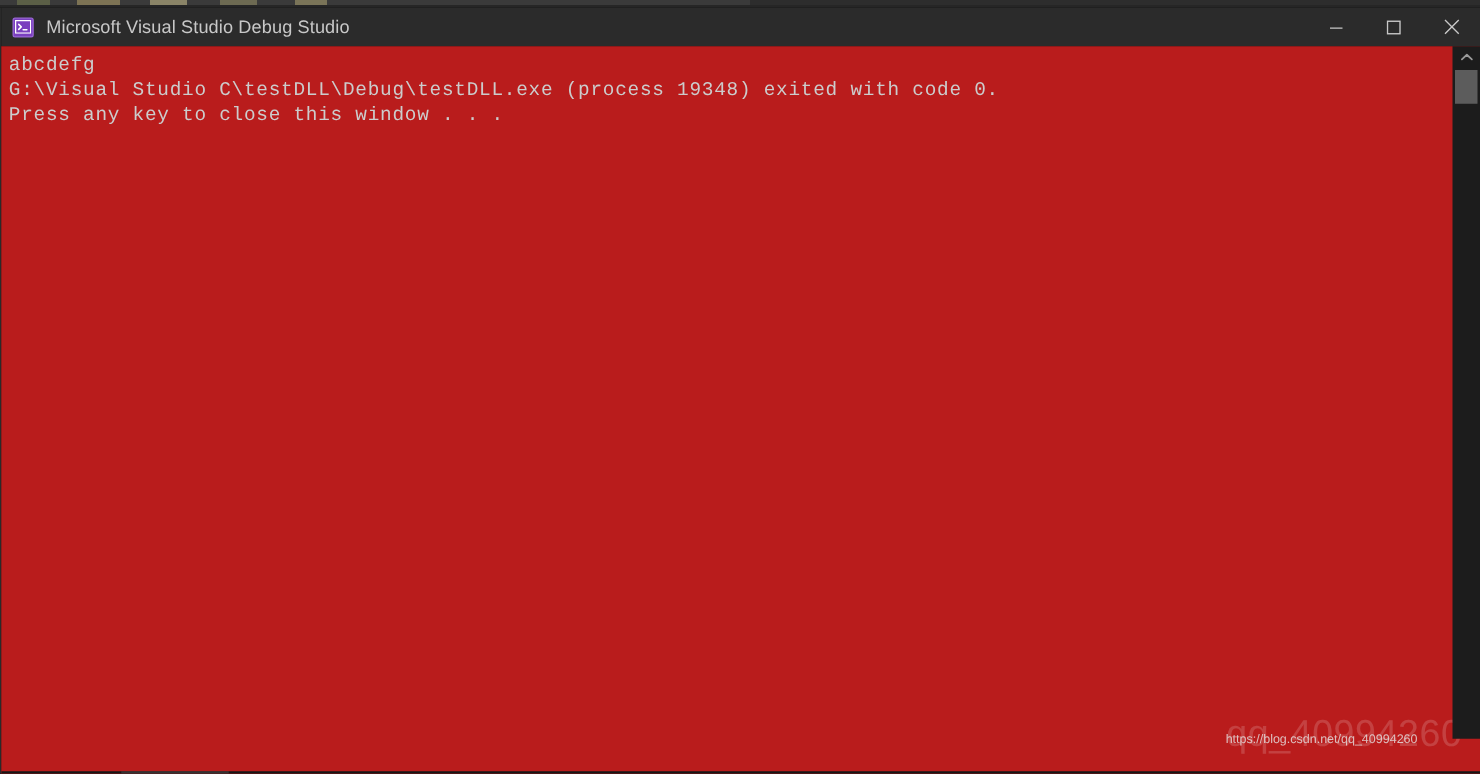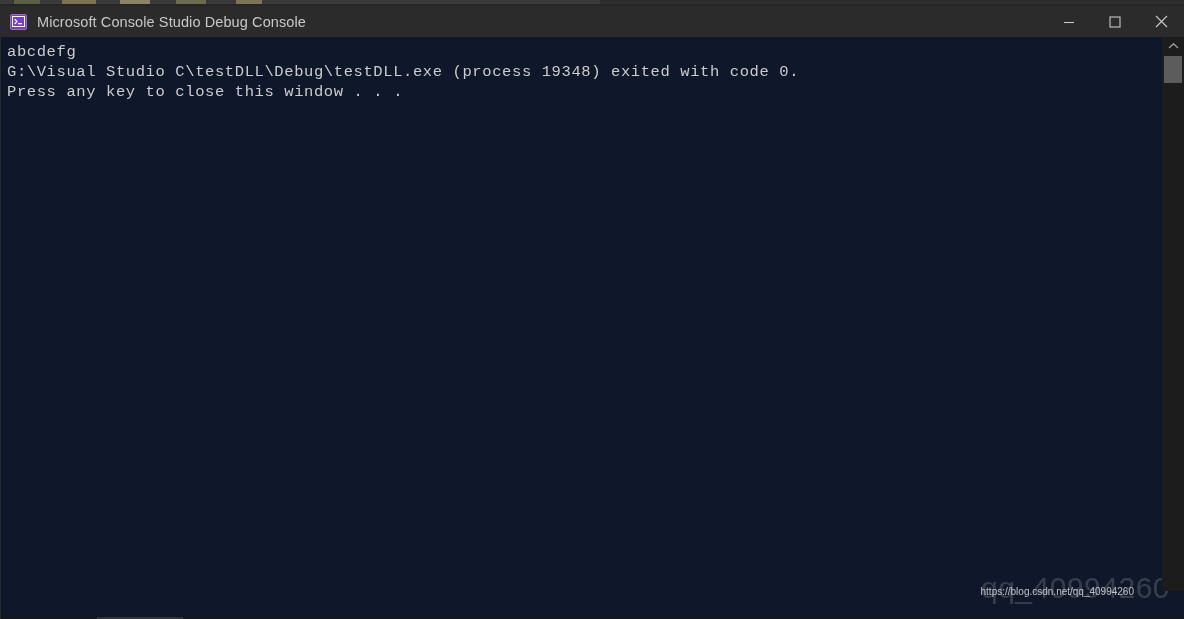--- a/index.html
+++ b/index.html
@@ -103,21 +103,21 @@
     align-items: center;
     justify-content: center;
   }
   .win-btn svg { display: block; }
 
   
   .console-body {
     position: absolute;
     left: 0; top: 31px;
     right: 0; bottom: 0;
-    background: #0f172a;
+    background: #b91c1c;
     overflow: hidden;
   }
   .console-text {
     position: absolute;
     left: 6px;
     top: 5px;
     margin: 0;
     color: #cccccc;
     font-family: "Liberation Mono", monospace;
     font-size: 15.5px;
@@ -215,21 +215,21 @@
   <div class="titlebar">
 
     <div class="title-icon">
       <svg width="13" height="11" viewBox="0 0 13 11" aria-hidden="true">
         <rect x="0.5" y="0.5" width="12" height="10" fill="none" stroke="#ffffff" stroke-width="1"></rect>
         <path d="M3 3.5 L5 5.5 L3 7.5" fill="none" stroke="#ffffff" stroke-width="1.2" stroke-linecap="round" stroke-linejoin="round"></path>
         <path d="M6.5 7.7 L9.5 7.7" fill="none" stroke="#ffffff" stroke-width="1.2" stroke-linecap="round"></path>
       </svg>
     </div>
 
-    <div class="title-text">Microsoft Console Studio Debug Console</div>
+    <div class="title-text">Microsoft Visual Studio Debug Studio</div>
 
     <div class="win-controls">
 
       <div class="win-btn">
         <span>
           <svg width="12" height="12" viewBox="0 0 12 12" aria-hidden="true">
             <path d="M1 6.5 H11" stroke="#c8c8c8" stroke-width="1.1" fill="none"></path>
           </svg>
         </span>
       </div>

